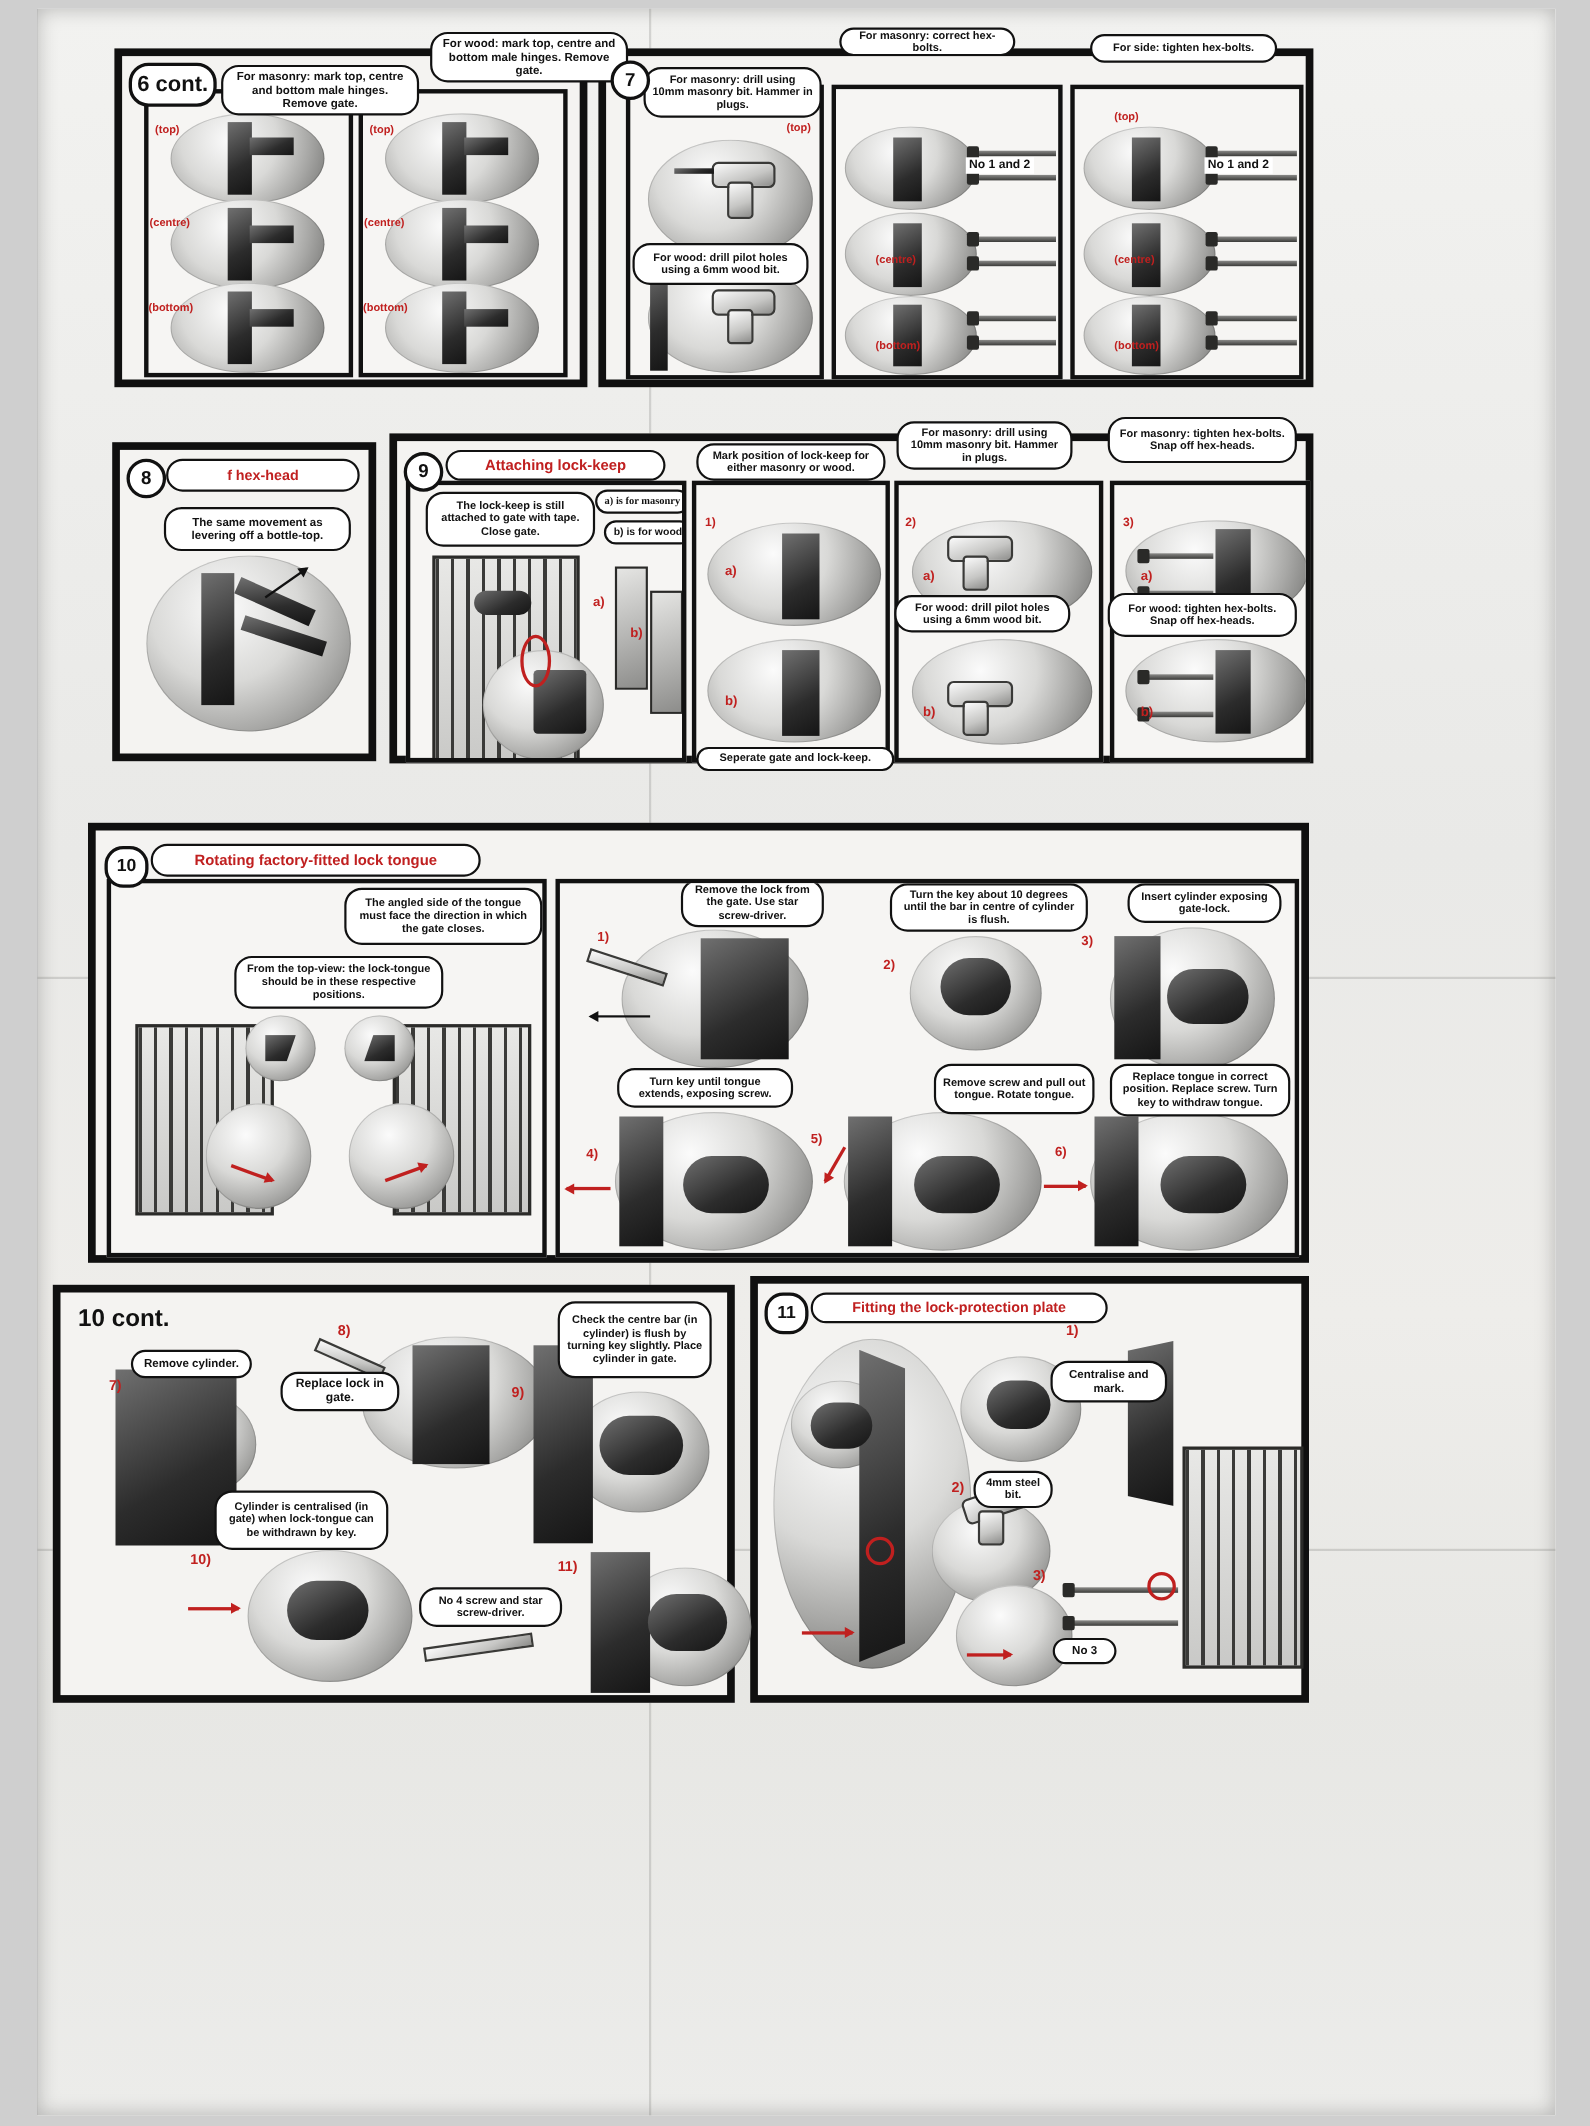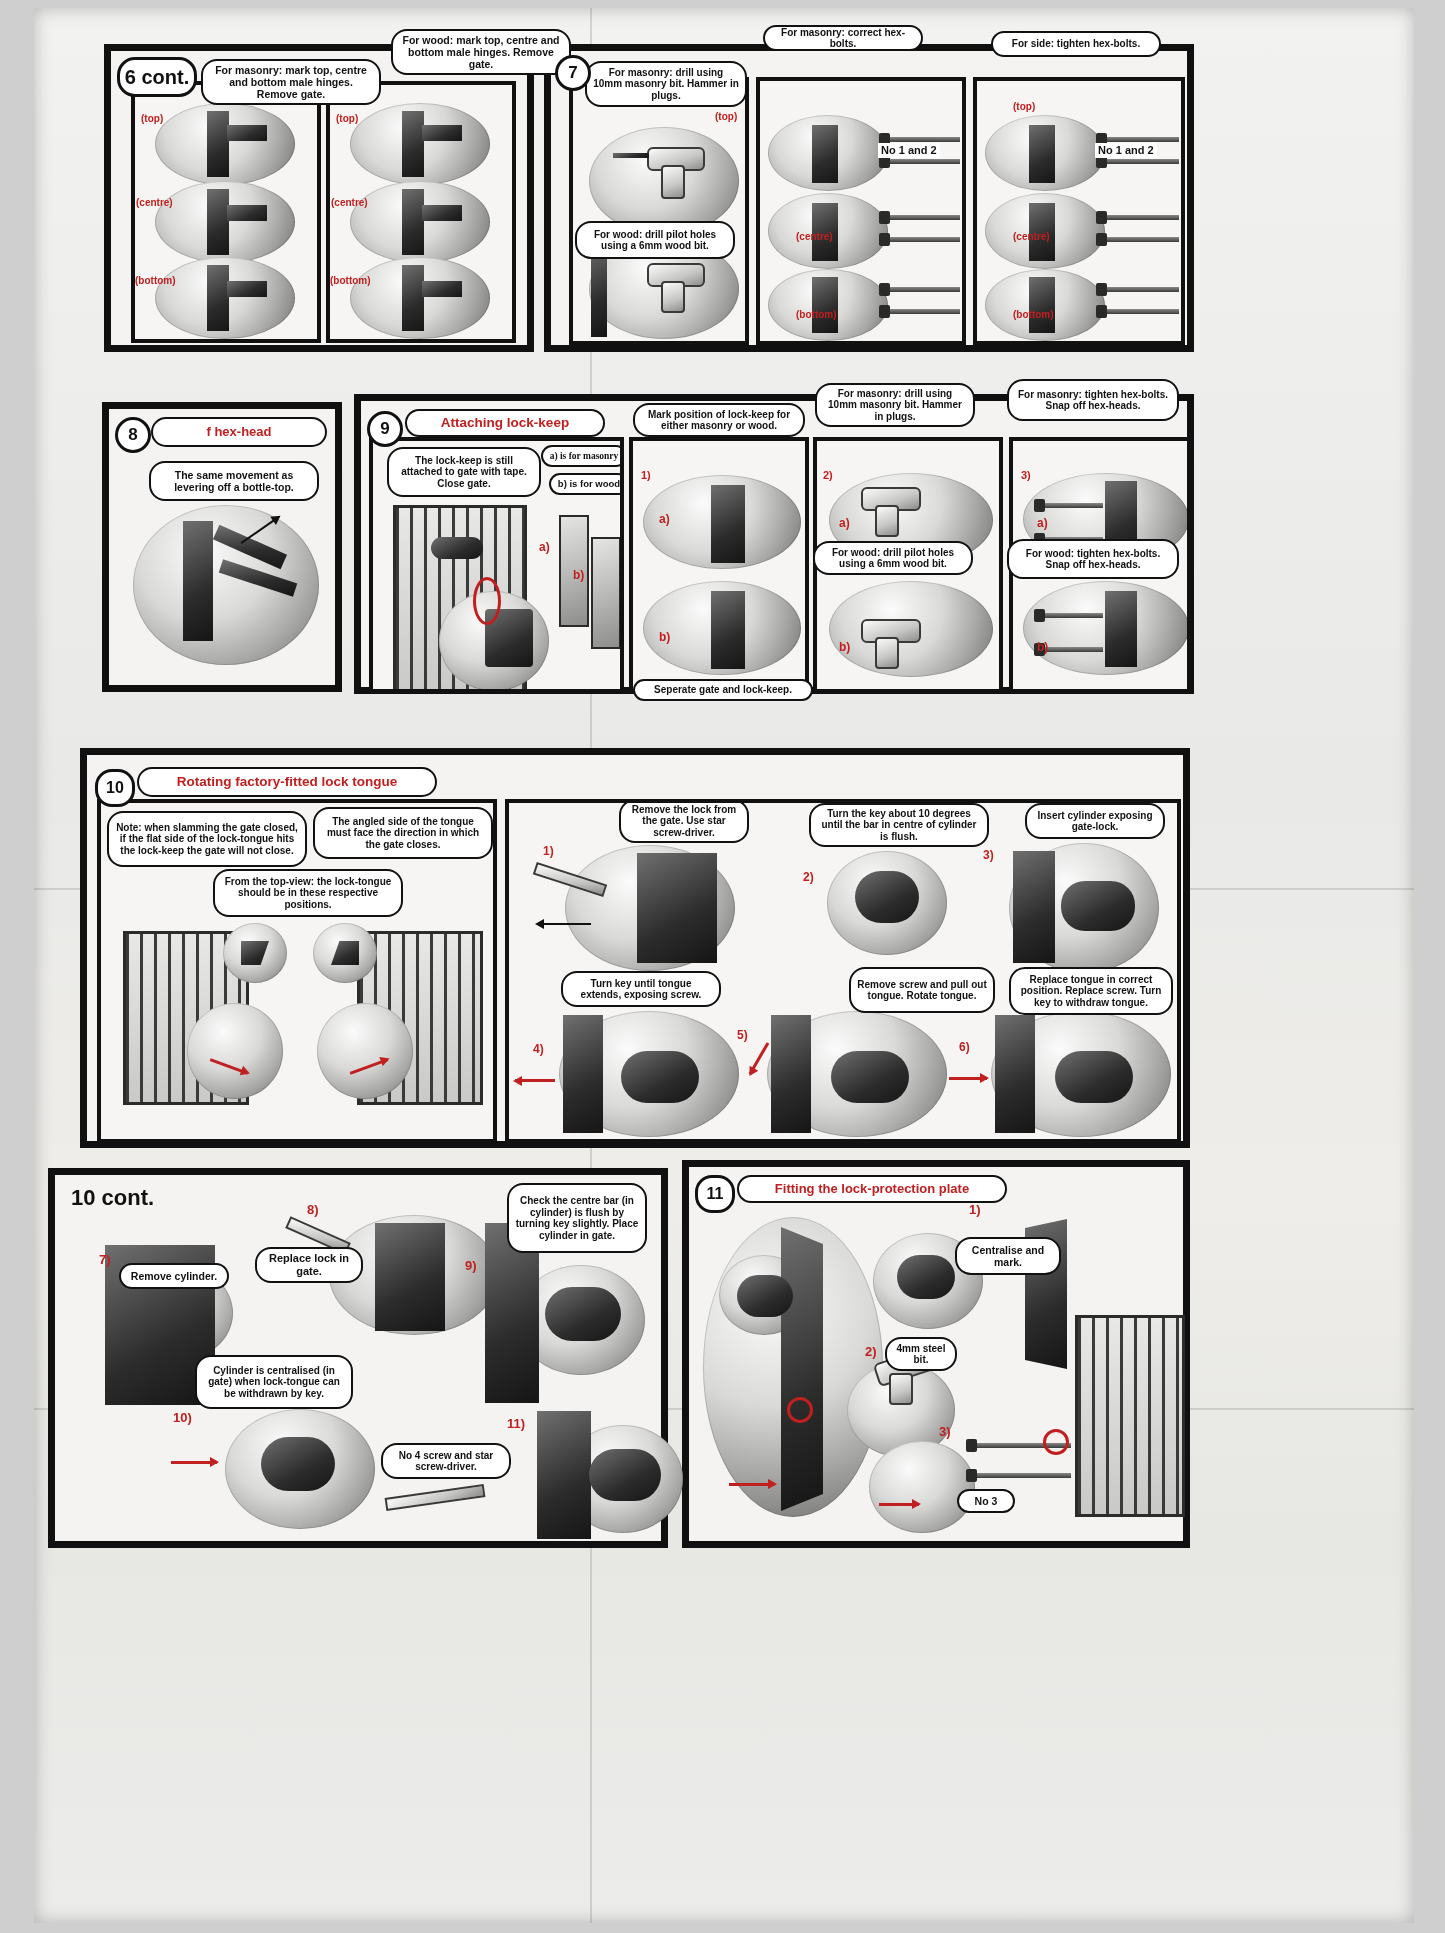--- a/index.html
+++ b/index.html
@@ -343,21 +343,20 @@
     </div>
     <div class="bubble" style="left:646px; top:-22px; width:172px; height:42px; font-size:10px;">For masonry: tighten hex-bolts. Snap off hex-heads.</div>
     <div class="bubble" style="left:646px; top:138px; width:172px; height:40px; font-size:10px;">For wood: tighten hex-bolts. Snap off hex-heads.</div>
   </div>
 
   <div class="panel" style="left:46px; top:740px; width:1110px; height:400px;">
     <div class="step-num" style="left:8px; top:14px; width:34px; height:32px; border-radius:17px; font-size:16px;">10</div>
     <div class="step-title" style="left:50px; top:12px; width:300px; height:30px; font-size:13.5px;">Rotating factory-fitted lock tongue</div>
 
     <div class="cell" style="left:10px; top:44px; width:400px; height:344px;">
-      <div class="bubble" style="left:6px; top:8px; width:200px; height:56px; font-size:10px;">Note: when slamming the gate closed, if the flat side of the lock-tongue hits the lock-keep the gate will not close.</div>
       <div class="bubble" style="left:212px; top:4px; width:180px; height:52px; font-size:10px;">The angled side of the tongue must face the direction in which the gate closes.</div>
       <div class="bubble" style="left:112px; top:66px; width:190px; height:48px; font-size:10px;">From the top-view: the lock-tongue should be in these respective positions.</div>
       <div class="gate" style="left:22px; top:128px; width:120px; height:168px;"></div>
       <div class="gate" style="left:256px; top:128px; width:120px; height:168px;"></div>
       <div class="ill" style="left:122px; top:120px; width:64px; height:60px;"></div>
       <div class="ill" style="left:212px; top:120px; width:64px; height:60px;"></div>
       <div class="ill" style="left:86px; top:200px; width:96px; height:96px;"></div>
       <div class="ill" style="left:216px; top:200px; width:96px; height:96px;"></div>
       <div class="hw" style="left:140px; top:138px; width:28px; height:24px; clip-path:polygon(0 0,100% 0,70% 100%,0 100%);"></div>
       <div class="hw" style="left:230px; top:138px; width:28px; height:24px; clip-path:polygon(30% 0,100% 0,100% 100%,0 100%);"></div>
@@ -404,21 +403,21 @@
       <div class="ill" style="left:482px; top:208px; width:180px; height:126px;"></div>
       <div class="hw" style="left:486px; top:212px; width:40px; height:118px;"></div>
       <div class="hw" style="left:546px; top:248px; width:78px; height:52px; border-radius:26px;"></div>
       <div class="arrow red" style="left:440px; top:274px; width:38px;"></div>
       <div class="plain red" style="left:450px; top:238px; font-size:12px;">6)</div>
     </div>
   </div>
 
   <div class="panel" style="left:14px; top:1160px; width:620px; height:380px;">
     <div class="plain" style="left:16px; top:10px; font-size:22px;">10 cont.</div>
-    <div class="bubble" style="left:64px; top:52px; width:110px; height:26px; font-size:10.5px;margin-top:36px;">Remove cylinder.</div>
+    <div class="bubble" style="left:64px; top:52px; width:110px; height:26px; font-size:10.5px;">Remove cylinder.</div>
     <div class="bubble" style="left:200px; top:72px; width:108px; height:36px; font-size:11px;">Replace lock in gate.</div>
     <div class="bubble" style="left:452px; top:8px; width:140px; height:70px; font-size:10px;">Check the centre bar (in cylinder) is flush by turning key slightly. Place cylinder in gate.</div>
     <div class="bubble" style="left:140px; top:180px; width:158px; height:54px; font-size:10px;">Cylinder is centralised (in gate) when lock-tongue can be withdrawn by key.</div>
     <div class="bubble" style="left:326px; top:268px; width:130px; height:36px; font-size:10px;">No 4 screw and star screw-driver.</div>
 
     <div class="hw" style="left:50px; top:70px; width:110px; height:160px;"></div>
     <div class="ill" style="left:78px; top:92px; width:100px; height:92px;"></div>
     <div class="plain red" style="left:44px; top:78px; font-size:13px;">7)</div>
 
     <div class="ill" style="left:274px; top:40px; width:170px; height:120px;"></div>

